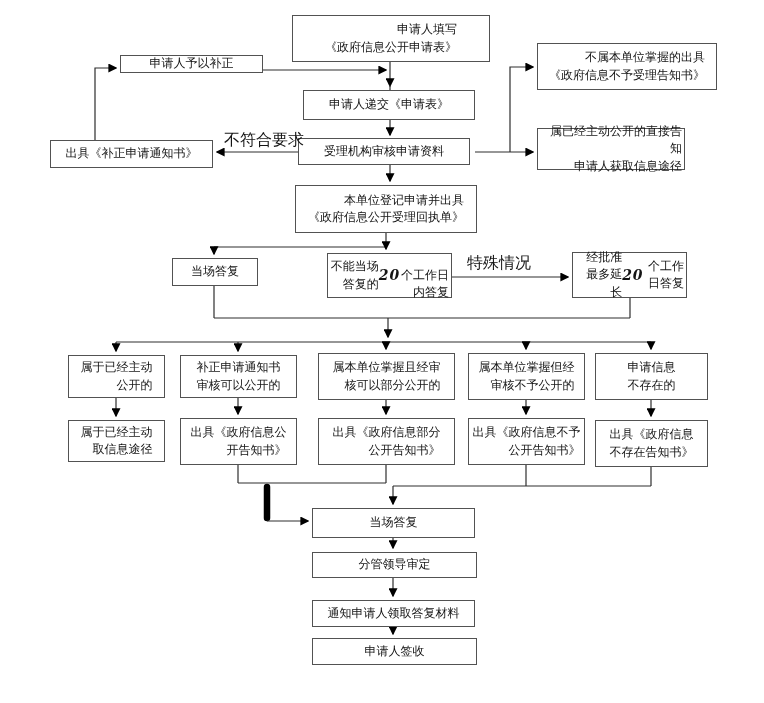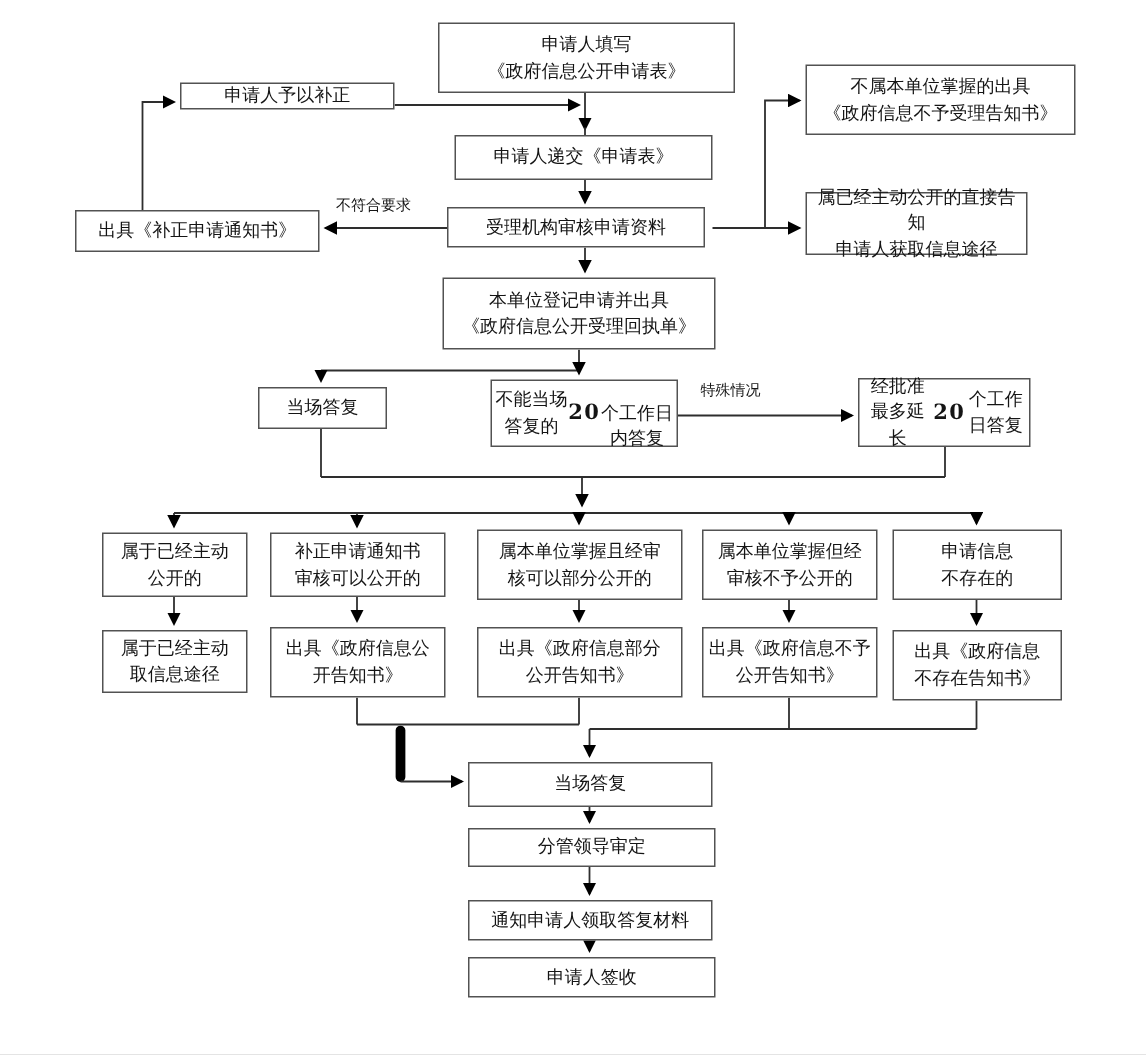--- a/index.html
+++ b/index.html
@@ -7,28 +7,28 @@
     position:relative;width:764px;height:703px;background:#ffffff;
     font-family:"DejaVu Sans",sans-serif;
     border-right:1px solid #c9c9c9;border-bottom:1px solid #c9c9c9;
     overflow:hidden;
   }
   .wires{position:absolute;left:0;top:0;width:764px;height:703px;}
   .node{
     position:absolute;box-sizing:border-box;
     border:1px solid #525252;background:#ffffff;
     display:flex;align-items:center;justify-content:center;
-    text-align:center;font-size:12px;line-height:1.45;color:#141414;
+    text-align:right;font-size:12px;line-height:1.45;color:#141414;
     white-space:pre-line;padding:1px 2px;
   }
   .lbl{
-    position:absolute;font-size:10px;color:#141414;white-space:nowrap;
+    position:absolute;font-size:16px;color:#141414;white-space:nowrap;
   }
   .num{
-    font-weight:bold;
+    font-weight:bold;font-style:italic;
     font-family:"DejaVu Serif",serif;font-size:14px;letter-spacing:1px;
     white-space:pre-line;
   }
 </style>
 </head>
 <body>
 
 <div class="canvas">
 
   <svg class="wires" width="764" height="703" viewBox="0 0 764 703" fill="none" stroke="#2e2e2e" stroke-width="1.2">

